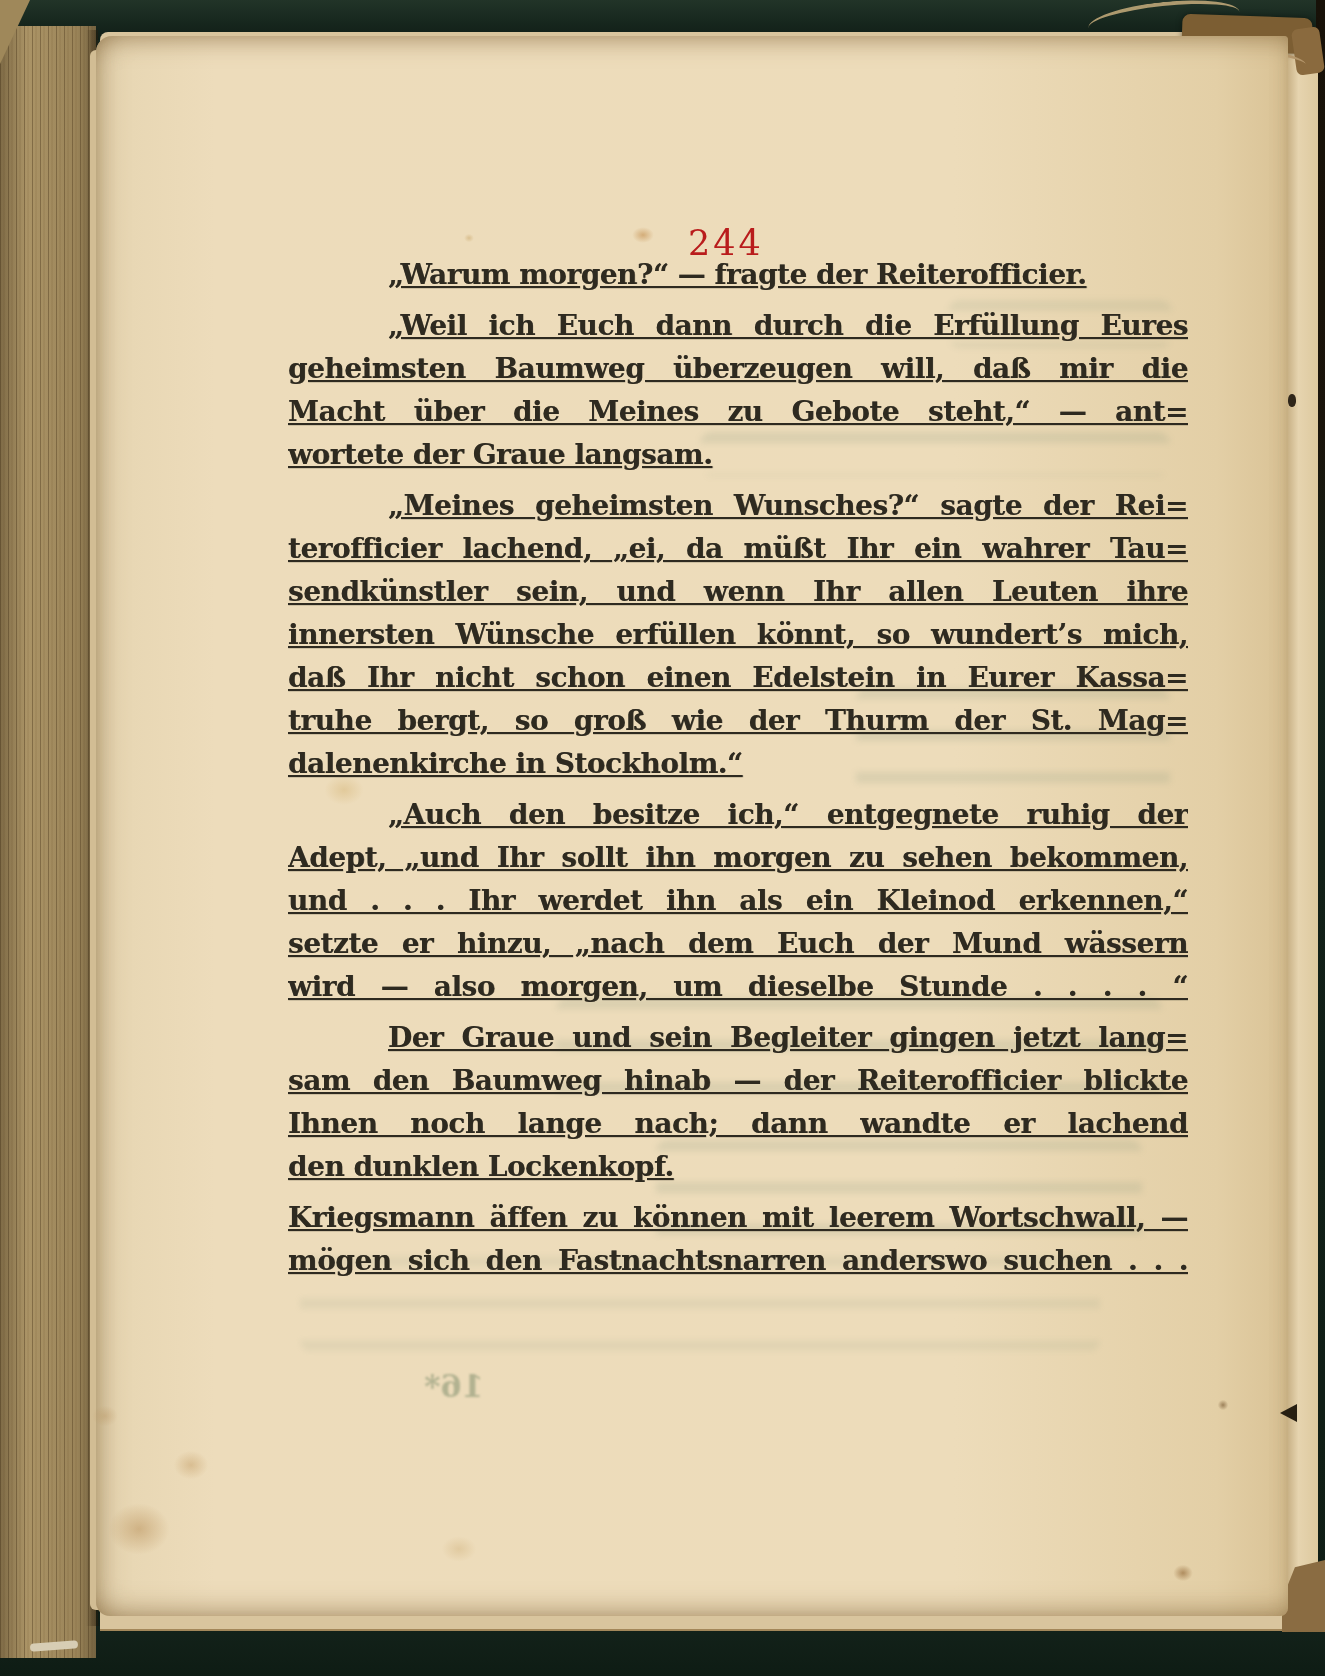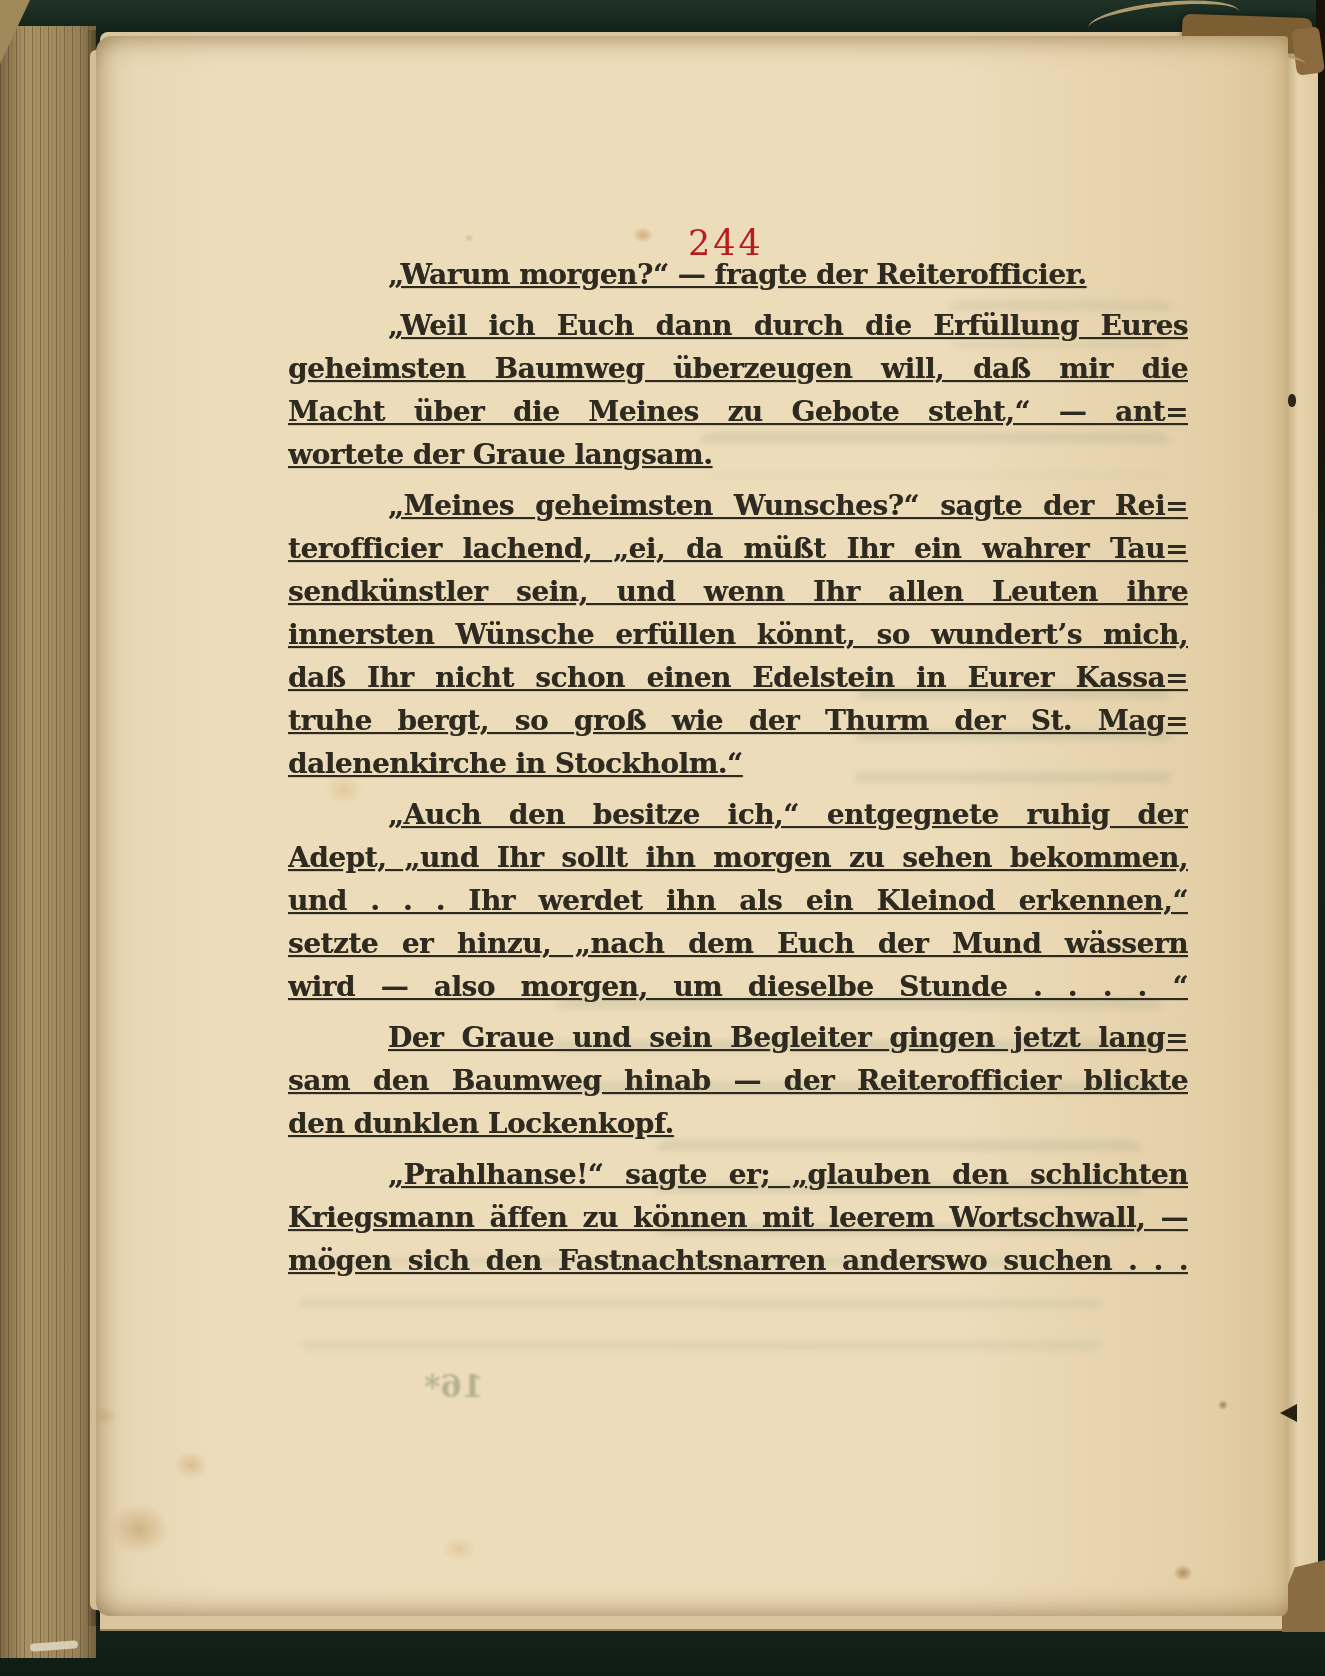--- a/index.html
+++ b/index.html
@@ -147,20 +147,20 @@
   <div class="para">
     <div class="line ind">„Auch den besitze ich,“ entgegnete ruhig der</div>
     <div class="line">Adept, „und Ihr sollt ihn morgen zu sehen bekommen,</div>
     <div class="line">und . . . Ihr werdet ihn als ein Kleinod erkennen,“</div>
     <div class="line">setzte er hinzu, „nach dem Euch der Mund wässern</div>
     <div class="line">wird — also morgen, um dieselbe Stunde . . . . “</div>
   </div>
   <div class="para">
     <div class="line ind">Der Graue und sein Begleiter gingen jetzt lang=</div>
     <div class="line">sam den Baumweg hinab — der Reiterofficier blickte</div>
+    <div class="line">Ihnen noch lange nach; dann wandte er lachend</div>
     <div class="line end">den dunklen Lockenkopf.</div>
   </div>
   <div class="para">
-    <div class="line ind">„Prahlhanse!“ sagte er; „glauben den schlichten</div>
     <div class="line">Kriegsmann äffen zu können mit leerem Wortschwall, —</div>
     <div class="line">mögen sich den Fastnachtsnarren anderswo suchen . . .</div>
   </div>
 </div>
 
 </body></html>

